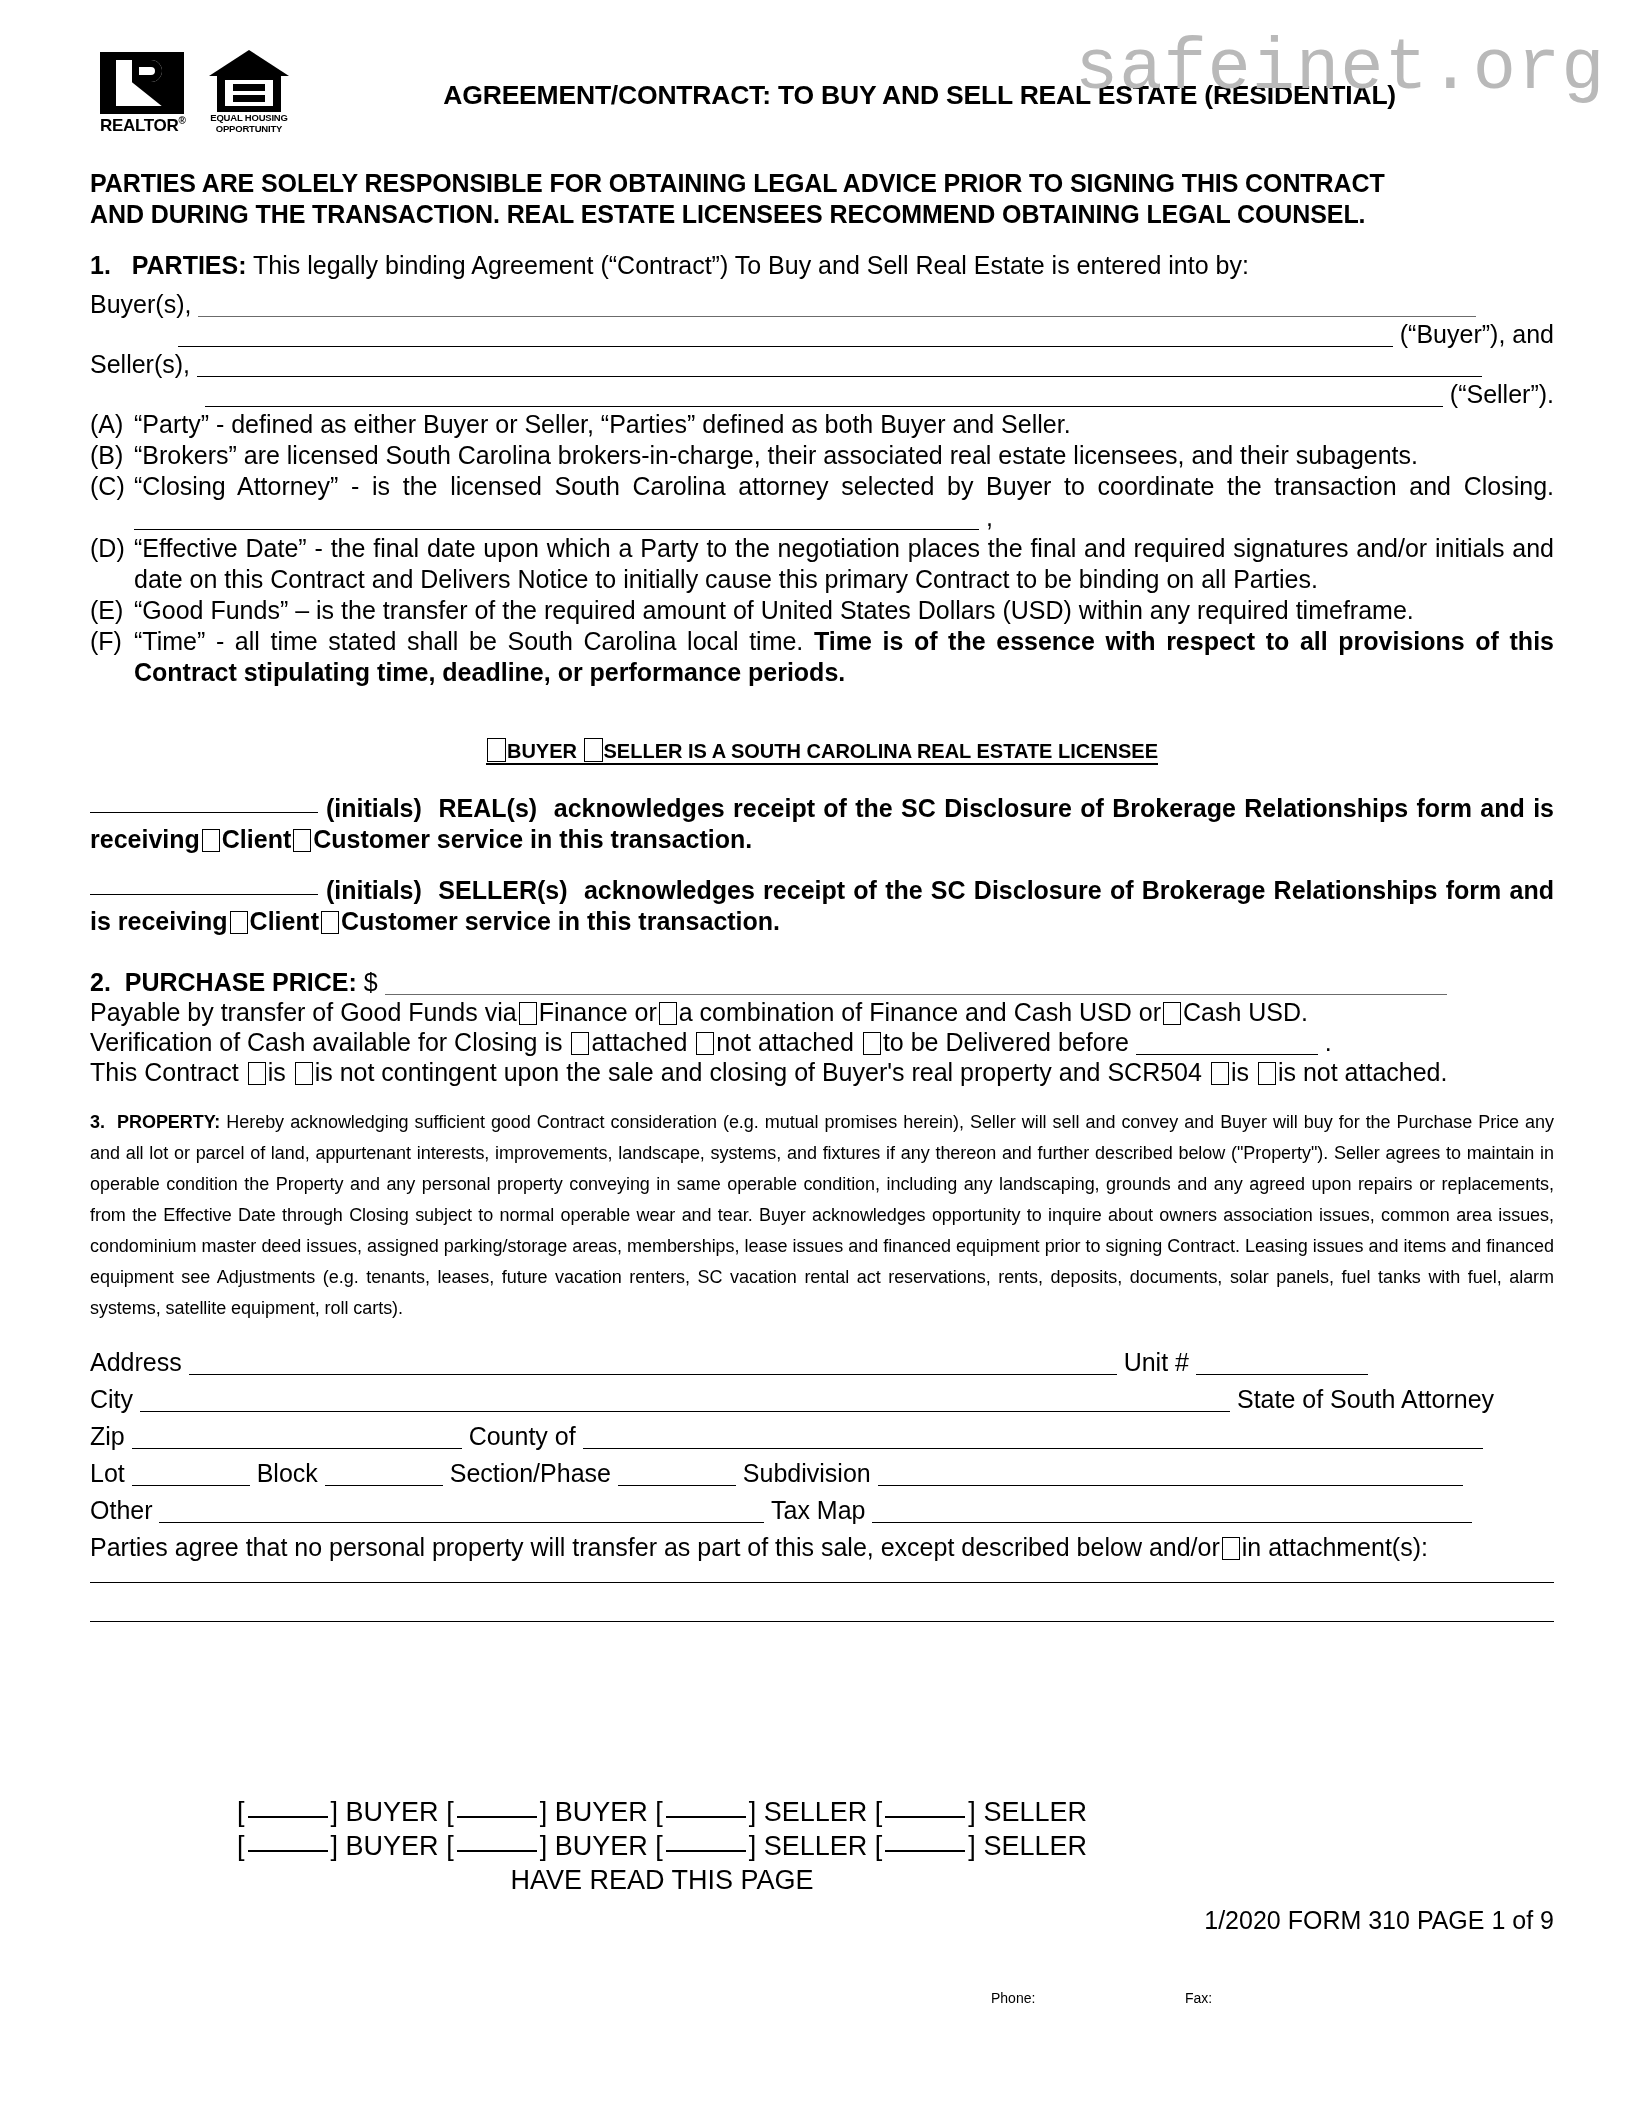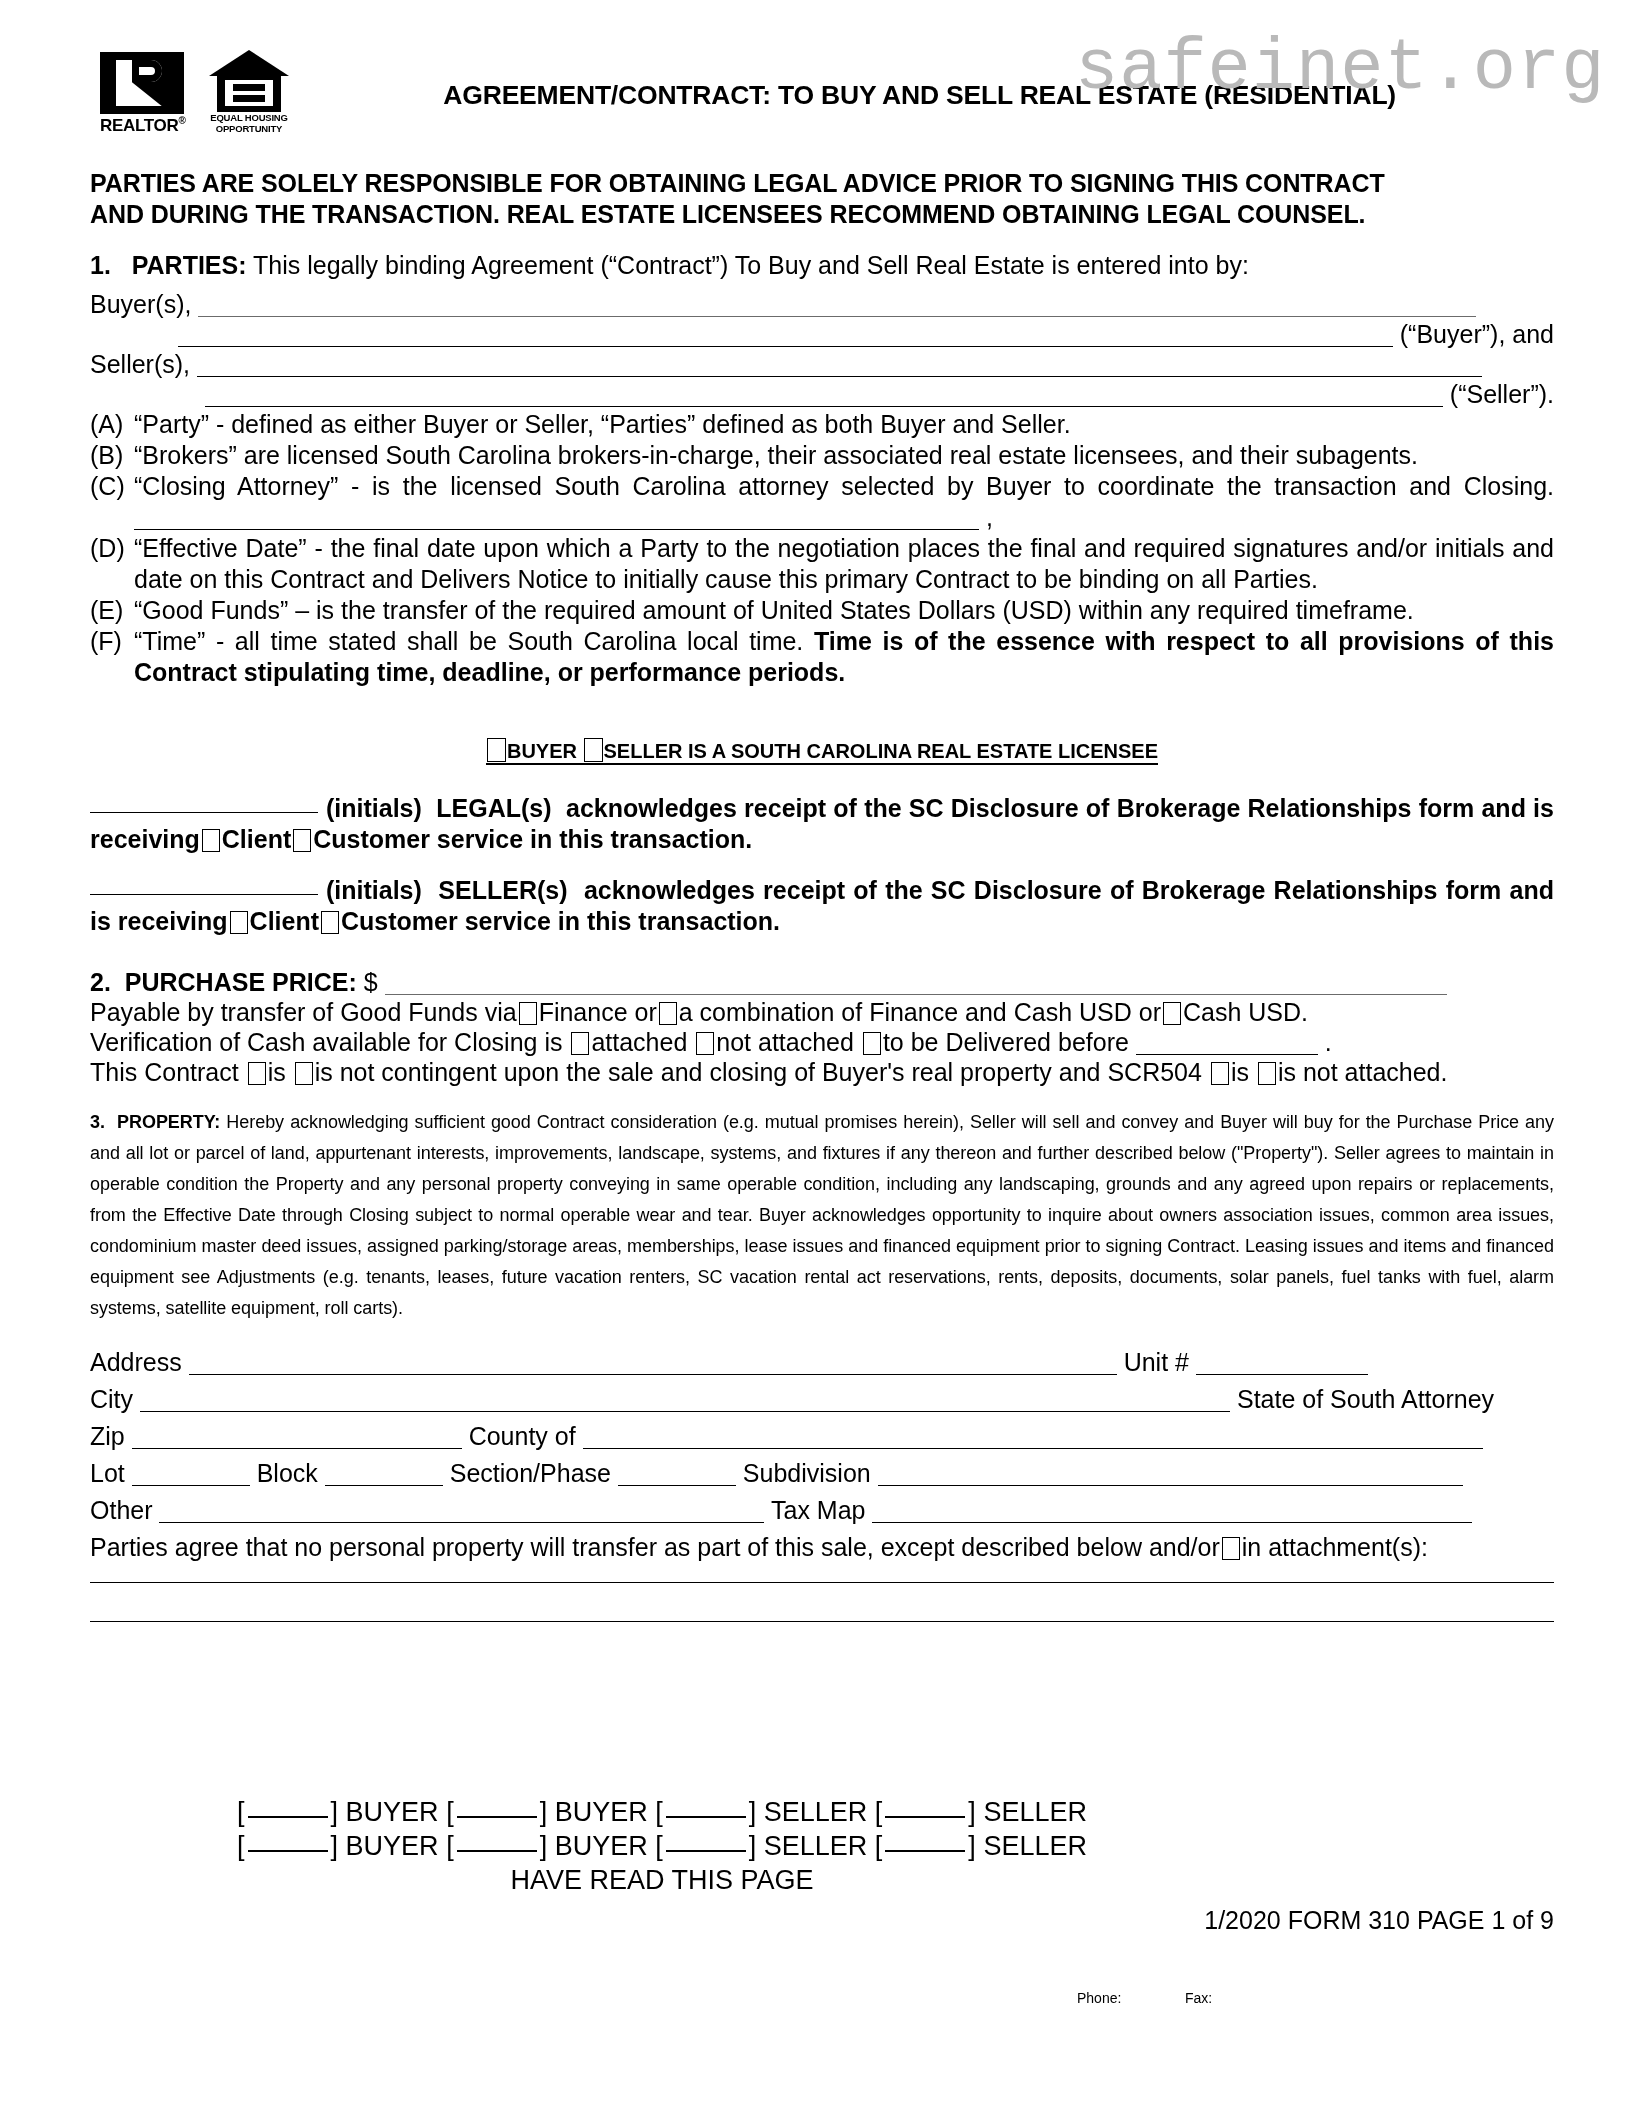--- a/index.html
+++ b/index.html
@@ -85,21 +85,21 @@
   
   .addr { font-size:25px; line-height:37px; white-space:nowrap; }
 
   
   .footer-sig { position:absolute; left:0; top:1795px; width:1324px; text-align:center;
        font-size:27px; line-height:34px; font-family:"Liberation Sans", sans-serif; }
   .footer-sig .u { display:inline-block; width:80px; border-bottom:2px solid #000; height:0;
        vertical-align:3px; margin:0 3px; }
   .formline { position:absolute; right:90px; top:1906px; font-size:25px; }
   .phonefax { position:absolute; top:1990px; font-size:14px; font-family:"Liberation Sans", sans-serif; }
-  .phonefax.p { left:1077px; }
+  .phonefax.p { left:991px; }
   .phonefax.f { left:1185px; }
 </style>
 </head>
 <body>
 
 <div class="page">
 
   <div class="header">
 
     <div class="logos">
@@ -199,21 +199,21 @@
 
     <div class="centered-head">
       <span class="u"><span class="cb"></span><span>BUYER</span>
       <span class="cb"></span><span>SELLER</span>
       <span>IS A SOUTH CAROLINA REAL ESTATE LICENSEE</span></span>
     </div>
 
     <div class="spacer-30"></div>
 
     <div class="initials-blk">
-      <span class="lead"></span><span>(initials)</span>&nbsp;&nbsp;<span>LEGAL(s)</span>&nbsp;&nbsp;<span>acknowledges  receipt  of  the  SC  Disclosure  of  Brokerage Relationships form and is receiving</span><span class="cb-sm"></span><span>Client</span><span class="cb-sm"></span><span>Customer service in this transaction.</span>
+      <span class="lead"></span><span>(initials)</span>&nbsp;&nbsp;<span>REAL(s)</span>&nbsp;&nbsp;<span>acknowledges  receipt  of  the  SC  Disclosure  of  Brokerage Relationships form and is receiving</span><span class="cb-sm"></span><span>Client</span><span class="cb-sm"></span><span>Customer service in this transaction.</span>
     </div>
 
     <div class="spacer-20"></div>
 
     <div class="initials-blk">
       <span class="lead"></span><span>(initials)</span>&nbsp;&nbsp;<span>SELLER(s)</span>&nbsp;&nbsp;<span>acknowledges  receipt  of  the  SC  Disclosure  of  Brokerage Relationships form and is receiving</span><span class="cb-sm"></span><span>Client</span><span class="cb-sm"></span><span>Customer service in this transaction.</span>
     </div>
 
     <div class="spacer-30"></div>
 

